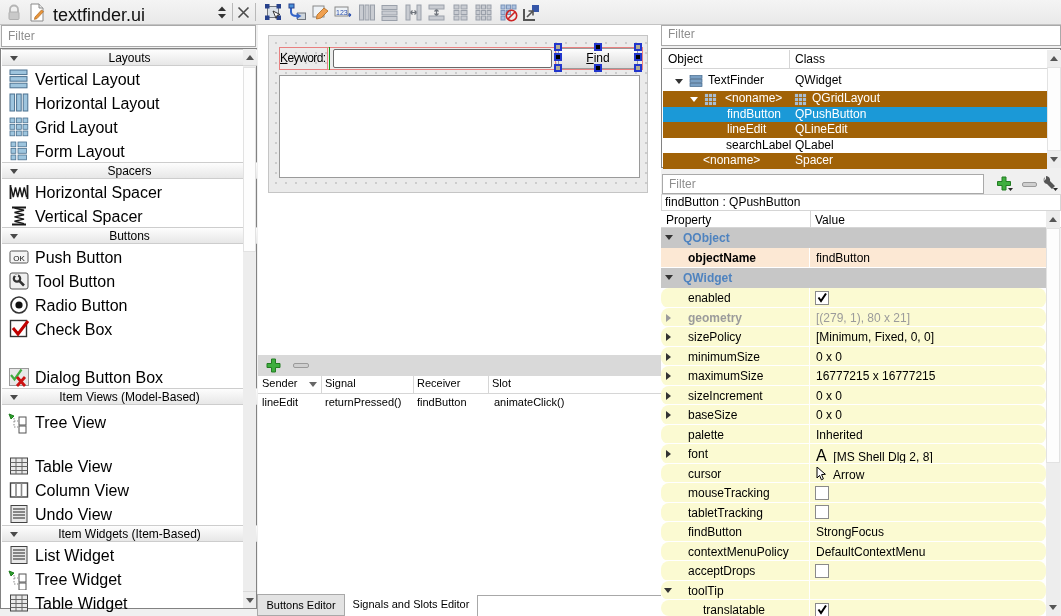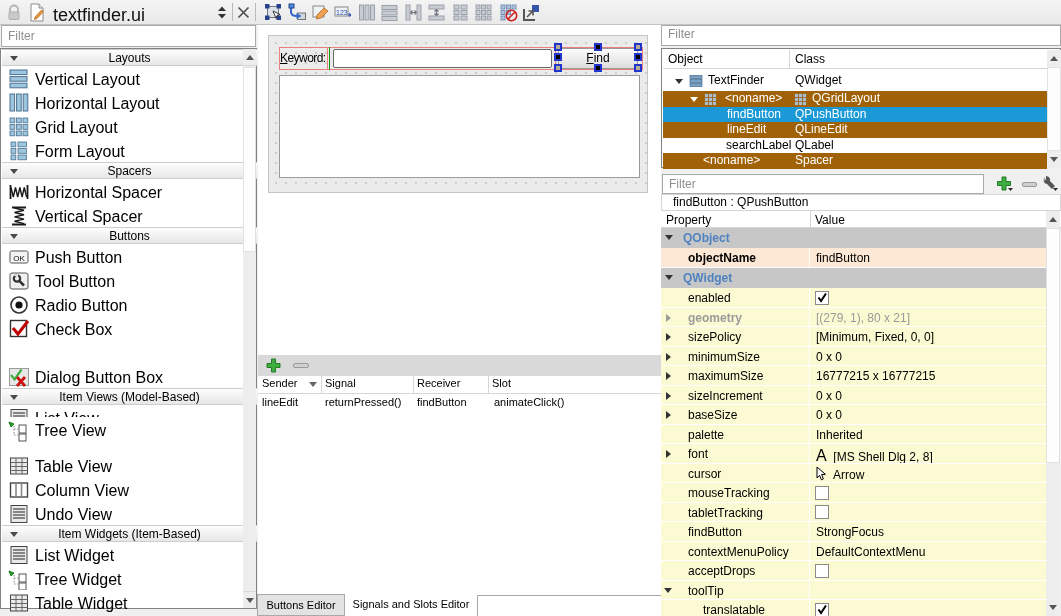--- a/index.html
+++ b/index.html
@@ -47,29 +47,29 @@
 .hmid { position:absolute; width:8px; height:8px; background:#000; border:2px solid #2135cc; }
 
 
 #rpanel { position:absolute; left:661px; top:25px; width:400px; height:591px; background:#f0f0f0; }
 #rfilter1 { position:absolute; left:0; top:0px; width:400px; height:21px; background:#fff; border:1px solid #a9a9a9; color:#8e8e8e; line-height:17px; padding-left:6px; }
 #inspect { position:absolute; left:0; top:23px; width:400px; height:120px; background:#fff; border:1px solid #828282; }
 .irow { position:absolute; left:1px; width:384px; height:15.5px; line-height:15px; }
 .irow.dark { background:#a16207; color:#fff; }
 .irow.sel { background:#1b99d7; color:#fff; }
 #rfilter2 { position:absolute; left:1px; top:149px; width:322px; height:20px; background:#fff; border:1px solid #a9a9a9; color:#8e8e8e; line-height:18px; padding-left:6px; }
-#namebar { position:absolute; left:0; top:169px; width:400px; height:17px; background:#fff; border:1px solid #d5d5d5; line-height:15px; padding-left:11px; }
+#namebar { position:absolute; left:0; top:169px; width:400px; height:17px; background:#fff; border:1px solid #d5d5d5; line-height:15px; padding-left:3px; }
 #prophdr { position:absolute; left:0; top:186px; width:400px; height:17px; background:#fff; border-bottom:1px solid #d5d5d5; line-height:16px; }
 #proptbl { position:absolute; left:0; top:203px; width:385px; height:388px; background:#fff; }
 .prow { position:absolute; left:0; width:385px; }
 .prow .nm { position:absolute; left:27px; top:3px; }
 .prow .vl { position:absolute; left:155px; top:3px; }
 .prow.grp { background:#c7c7c7; color:#4f83bf; font-weight:bold; }
 .prow.obj { background:#fce8d4; }
-.prow.yel { background:#fbfad2; }
+.prow.yel { background:#fbfad2;border-radius:8px; }
 .prow .ncol { position:absolute; left:0; top:0; width:149px; height:100%; border-right:1px solid #fff; }
 .prow .sep { position:absolute; left:0; bottom:0; width:100%; height:1px; background:#fff; }
 .parrow { position:absolute; left:5px; top:6px; width:0; height:0; border-top:4px solid transparent; border-bottom:4px solid transparent; border-left:5px solid #333; }
 .pdown { position:absolute; left:4px; top:7px; width:0; height:0; border-left:4.5px solid transparent; border-right:4.5px solid transparent; border-top:5px solid #333; }
 .chk { position:absolute; left:154px; top:2.5px; width:14px; height:14px; background:#fff; border:1px solid #8a8a8a; font-weight:bold; font-size:12px; line-height:13px; text-align:center; }
 
 .sb { position:absolute; width:14px; background:#ededed; }
 .sbtri-u { position:absolute; left:3px; width:0; height:0; border-left:4px solid transparent; border-right:4px solid transparent; border-bottom:5px solid #555; }
 .sbtri-d { position:absolute; left:3px; width:0; height:0; border-left:4px solid transparent; border-right:4px solid transparent; border-top:5px solid #555; }
 </style>
@@ -304,21 +304,21 @@
     <div class="sechdr" style="top:339px"><span class="tri"></span>Item Views (Model-Based)</div>
     <div class="wrow" style="top:356px">
         <svg width="24" height="24" viewBox="0 0 24 24">
           <rect x="4" y="3.5" width="16" height="17" fill="#e9e9e9" stroke="#444"></rect>
           <g stroke="#666" stroke-width="1.4">
             <path d="M6 7 h12 M6 10 h12 M6 13 h12 M6 16 h12"></path>
           </g>
         </svg>
         <span class="lbl">List View</span>
       </div>
-    <div class="wrow" style="top:368px">
+    <div class="wrow" style="top:360px">
         <svg width="24" height="24" viewBox="0 0 24 24">
           <path d="M2 4 l5 2 l-3 3 z" fill="#2da32d" stroke="#1c7a1c"></path>
           <g fill="none" stroke="#888" stroke-width="1" stroke-dasharray="1.5 1.5">
             <path d="M7 8 v9 h4 M7 11 h4"></path>
           </g>
           <rect x="12" y="7" width="7" height="8" fill="#fff" stroke="#555"></rect>
           <rect x="12" y="16" width="7" height="7" fill="#fff" stroke="#555"></rect>
         </svg>
         <span class="lbl">Tree View</span>
       </div>

